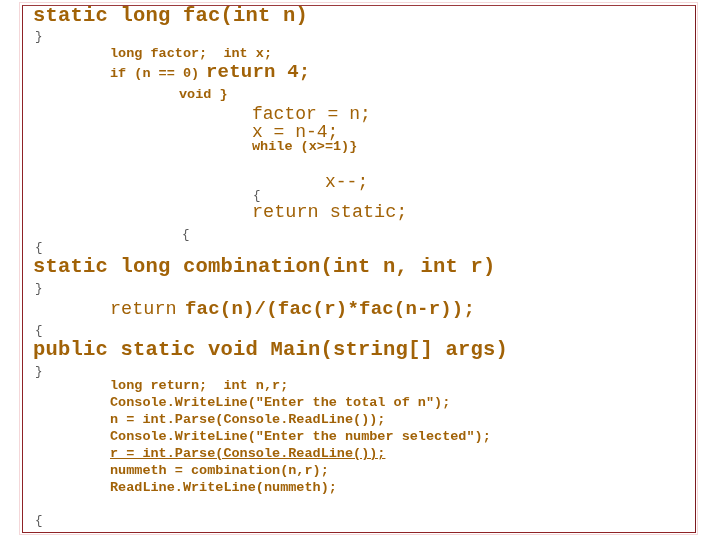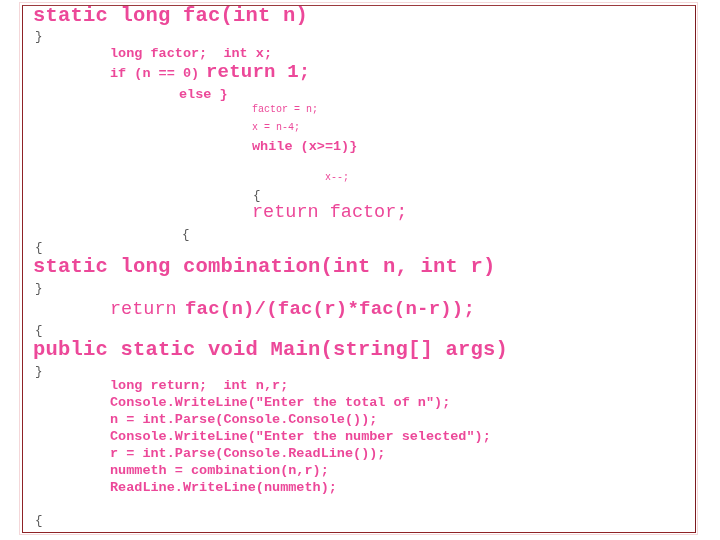--- a/index.html
+++ b/index.html
@@ -52,65 +52,65 @@
     position: absolute;
     left: 0;
     top: 0;
     width: 720px;
     height: 540px;
   }
 
   .code-line {
     position: absolute;
     white-space: pre;
-    color: #ec4899;
+    color: #a16207;
     line-height: 1;
   }
 
   
   .sz-head   { font-size: 20.5px; font-weight: bold; letter-spacing: 0.2px; }
   .sz-big    { font-size: 19px;  font-weight: bold; letter-spacing: 0.2px; }
   .sz-mid    { font-size: 18.5px; font-weight: normal; letter-spacing: 0px; }
   .sz-body   { font-size: 13.5px; font-weight: bold; letter-spacing: 0px; }
-  .sz-small  { font-size: 10px; font-weight: normal; letter-spacing: 0px; }
+  .sz-small  { font-size: 18px; font-weight: normal; letter-spacing: 0px; }
   .sz-brace  { font-size: 12.5px; font-weight: normal; color: #5a5a5a; }
 </style>
 </head>
 <body>
 
 <div id="slide">
 
   <div id="slide-frame-outer"></div>
   <div id="slide-frame"></div>
 
   <div id="code-body">
       <div class="code-line sz-head" style="left: 33px; top: 6px;">static long fac(int n)</div>
       <div class="code-line sz-brace" style="left: 35px; top: 31px;">}</div>
       <div class="code-line sz-body" style="left: 110px; top: 47px;">long factor;  int x;</div>
       <div class="code-line sz-body" style="left: 110px; top: 67px;">if (n == 0) </div>
-      <div class="code-line sz-big" style="left: 206px; top: 63px;">return 1;</div>
-      <div class="code-line sz-body" style="left: 179px; top: 88px;">else }</div>
+      <div class="code-line sz-big" style="left: 206px; top: 63px;">return 4;</div>
+      <div class="code-line sz-body" style="left: 179px; top: 88px;">void }</div>
       <div class="code-line sz-small" style="left: 252px; top: 105px;">factor = n;</div>
       <div class="code-line sz-small" style="left: 252px; top: 123px;">x = n-4;</div>
       <div class="code-line sz-body" style="left: 252px; top: 140px;">while (x&gt;=1)}</div>
       <div class="code-line sz-small" style="left: 325px; top: 173px;">x--;</div>
       <div class="code-line sz-brace" style="left: 253px; top: 190px;">{</div>
-      <div class="code-line sz-mid" style="left: 252px; top: 204px;">return factor;</div>
+      <div class="code-line sz-mid" style="left: 252px; top: 204px;">return static;</div>
       <div class="code-line sz-brace" style="left: 182px; top: 229px;">{</div>
       <div class="code-line sz-brace" style="left: 35px; top: 242px;">{</div>
       <div class="code-line sz-head" style="left: 33px; top: 257px; text-align: right;">static long combination(int n, int r)</div>
       <div class="code-line sz-brace" style="left: 35px; top: 283px;">}</div>
       <div class="code-line sz-mid" style="left: 110px; top: 301px;">return </div>
       <div class="code-line sz-big" style="left: 185px; top: 300px;">fac(n)/(fac(r)*fac(n-r));</div>
       <div class="code-line sz-brace" style="left: 35px; top: 325px;">{</div>
       <div class="code-line sz-head" style="left: 33px; top: 340px;">public static void Main(string[] args)</div>
       <div class="code-line sz-brace" style="left: 35px; top: 366px;">}</div>
       <div class="code-line sz-body" style="left: 110px; top: 379px;">long return;  int n,r;</div>
       <div class="code-line sz-body" style="left: 110px; top: 396px;">Console.WriteLine("Enter the total of n");</div>
-      <div class="code-line sz-body" style="left: 110px; top: 413px;">n = int.Parse(Console.Console());</div>
+      <div class="code-line sz-body" style="left: 110px; top: 413px;">n = int.Parse(Console.ReadLine());</div>
       <div class="code-line sz-body" style="left: 110px; top: 430px;">Console.WriteLine("Enter the number selected");</div>
-      <div class="code-line sz-body" style="left: 110px; top: 447px;">r = int.Parse(Console.ReadLine());</div>
+      <div class="code-line sz-body" style="left: 110px; top: 447px; text-decoration: underline;">r = int.Parse(Console.ReadLine());</div>
       <div class="code-line sz-body" style="left: 110px; top: 464px;">nummeth = combination(n,r);</div>
       <div class="code-line sz-body" style="left: 110px; top: 481px;">ReadLine.WriteLine(nummeth);</div>
       <div class="code-line sz-brace" style="left: 35px; top: 515px;">{</div>
     </div>
 
 </div>
 
 </body></html>

